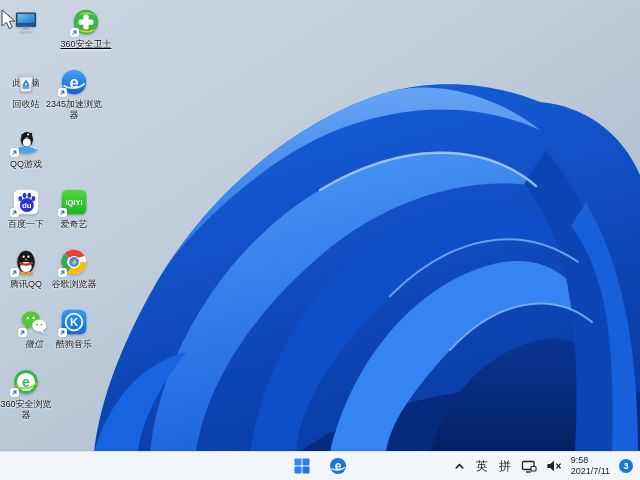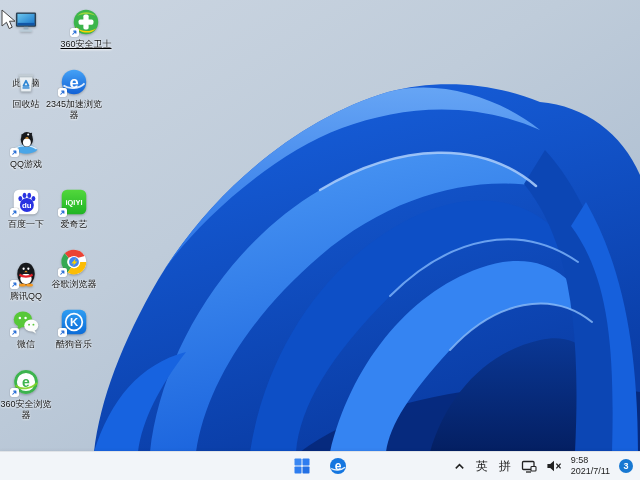--- a/index.html
+++ b/index.html
@@ -228,21 +228,21 @@
             <text x="16" y="19.5" font-family="Liberation Sans,sans-serif" font-size="8.5" font-weight="bold" fill="#fff" text-anchor="middle">iQIYI</text>
           </svg>
           <div class="shortcut-badge">
             <svg viewBox="0 0 10 10">
               <path d="M2.5,7.5 L7,3 M7,3 L3.8,3 M7,3 L7,6.2" stroke="#2a6fd6" stroke-width="1.5" fill="none" stroke-linecap="round"></path>
             </svg>
           </div>
         </div>
         <div class="dlabel">爱奇艺</div>
       </div>
-      <div class="dicon" style="left: 0px; top: 260px;">
+      <div class="dicon" style="left: 0px; top: 248px;">
         <div class="glyph">
           <svg viewBox="0 0 32 32">
             <ellipse cx="16" cy="16" rx="10" ry="13" fill="#17191c"></ellipse>
             <ellipse cx="16" cy="21.5" rx="6.5" ry="6" fill="#fff"></ellipse>
             <ellipse cx="16" cy="11" rx="7" ry="5" fill="#17191c"></ellipse>
             <circle cx="13.3" cy="10" r="1.3" fill="#fff"></circle>
             <circle cx="18.7" cy="10" r="1.3" fill="#fff"></circle>
             <polygon points="16,12 14,14 18,14" fill="#f59a23"></polygon>
             <path d="M9,15.5 C12,18.5 20,18.5 23,15.5 L24,18 C20,21 12,21 8,18 Z" fill="#e62129"></path>
             <ellipse cx="12" cy="28.6" rx="4" ry="1.8" fill="#f59a23"></ellipse>
@@ -268,21 +268,21 @@
             <polygon points="18.5,11.5 13,17.8 16.2,17.8 14,21.5 19.8,15.3 16.8,15.3" fill="#ffd400"></polygon>
           </svg>
           <div class="shortcut-badge">
             <svg viewBox="0 0 10 10">
               <path d="M2.5,7.5 L7,3 M7,3 L3.8,3 M7,3 L7,6.2" stroke="#2a6fd6" stroke-width="1.5" fill="none" stroke-linecap="round"></path>
             </svg>
           </div>
         </div>
         <div class="dlabel">谷歌浏览器</div>
       </div>
-      <div class="dicon" style="left: 0px; top: 308px;">
+      <div class="dicon" style="left: 8px; top: 308px; font-style: italic;">
         <div class="glyph">
           <svg viewBox="0 0 32 32">
             <ellipse cx="12.5" cy="13" rx="10.5" ry="9" fill="#57c838"></ellipse>
             <polygon points="7,20 6,25 12,21.5" fill="#57c838"></polygon>
             <circle cx="9" cy="11.5" r="1.4" fill="#fff"></circle>
             <circle cx="15.5" cy="11.5" r="1.4" fill="#fff"></circle>
             <ellipse cx="22" cy="20" rx="8" ry="6.8" fill="#fbfdfb"></ellipse>
             <polygon points="26,25.5 27.5,29 22.5,26.2" fill="#fbfdfb"></polygon>
             <circle cx="19.5" cy="19" r="1.1" fill="#57c838"></circle>
             <circle cx="24.5" cy="19" r="1.1" fill="#57c838"></circle>

